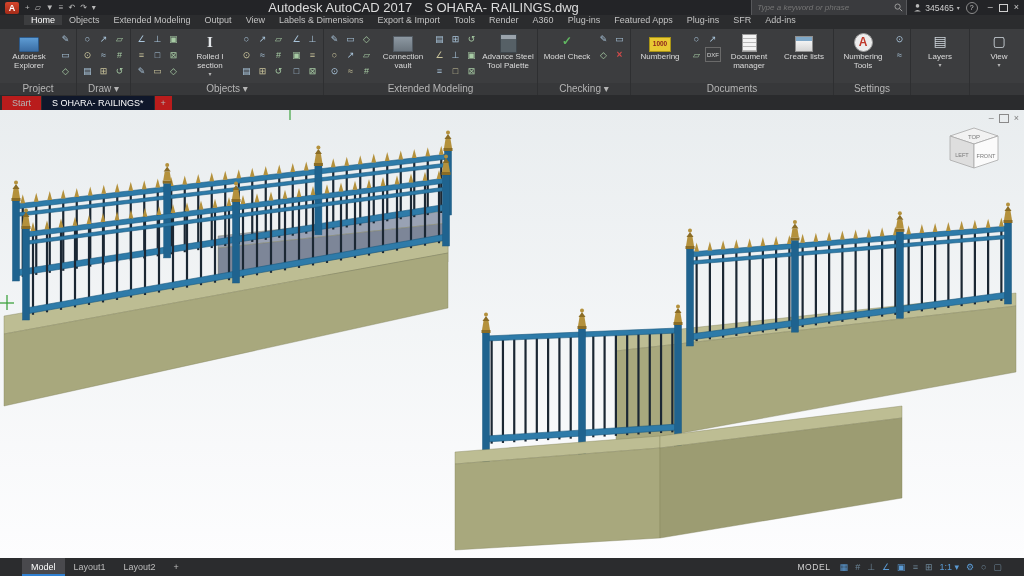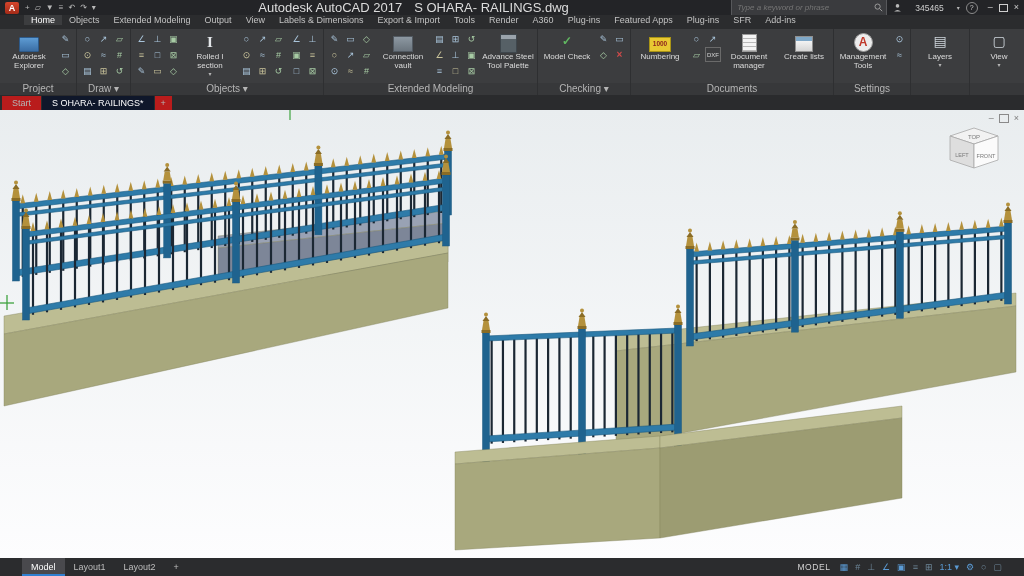--- a/index.html
+++ b/index.html
@@ -10,21 +10,21 @@
   .titlebar{height:15px;background:#232427;display:flex;align-items:center;gap:6px;padding:0 5px;color:#c9c9c9;font-size:9px;flex:0 0 auto;}
   .acad-logo{width:14px;height:12px;background:linear-gradient(#d6452c,#a32b18);color:#fff;font-weight:bold;font-size:9px;
     display:flex;align-items:center;justify-content:center;border-radius:2px;}
   .qat{display:flex;gap:5px;color:#b9b9b9;font-size:8px;align-items:center;}
   .qicon{cursor:default;line-height:1;}
   .tb-title{flex:1;text-align:center;font-size:13px;color:#dcdcdc;white-space:nowrap;overflow:hidden;}
   .tb-title .doc{margin-left:12px;}
   .tb-right{display:flex;align-items:center;gap:6px;}
   .searchbox{display:flex;align-items:center;background:#3a3b3e;border:1px solid #57585b;height:11px;width:148px;padding:8px 3px;gap:3px;}
   .searchbox input{flex:1;background:transparent;border:0;outline:0;color:#cfcfcf;font-size:8px;font-style:italic;font-family:inherit;min-width:0;}
-  .tb-user{display:flex;align-items:center;gap:13px;color:#cfcfcf;font-size:8.5px;}
+  .tb-user{display:flex;align-items:center;gap:3px;color:#cfcfcf;font-size:8.5px;}
   .help-badge{width:10px;height:10px;border:1px solid #8b8b8b;border-radius:50%;display:flex;align-items:center;justify-content:center;font-size:7px;color:#c9c9c9;}
   .winbtns{display:flex;gap:6px;margin-left:4px;align-items:center;color:#cfcfcf;}
   .winbtn{font-size:9px;line-height:1;}
   .winbtn-box{width:7px;height:6px;border:1px solid #cfcfcf;}
 
   
   .tabrow{height:14px;background:#2b2c2e;display:flex;align-items:flex-start;padding-left:24px;flex:0 0 auto;}
   .rtab{padding:0 7px;font-size:9px;color:#c2c2c2;display:flex;align-items:center;white-space:nowrap;}
   .rtab.active{background:#3c3d3f;color:#ffffff;}
 
@@ -310,21 +310,21 @@
       </div>
       <div class="plabel">Documents</div>
     </div>
 
     <div class="panel">
       <div class="pbody">
         <div class="vbtn">
           <span class="bicon">
               <span class="i-as">A</span>
             </span>
-          <span>Management Tools</span>
+          <span>Numbering Tools</span>
         </div>
         <div class="igrid c1">
           <i class="tool-tile">⊙</i>
           <i class="tool-tile">≈</i>
         </div>
       </div>
       <div class="plabel">Settings</div>
     </div>
 
     <div class="panel">

